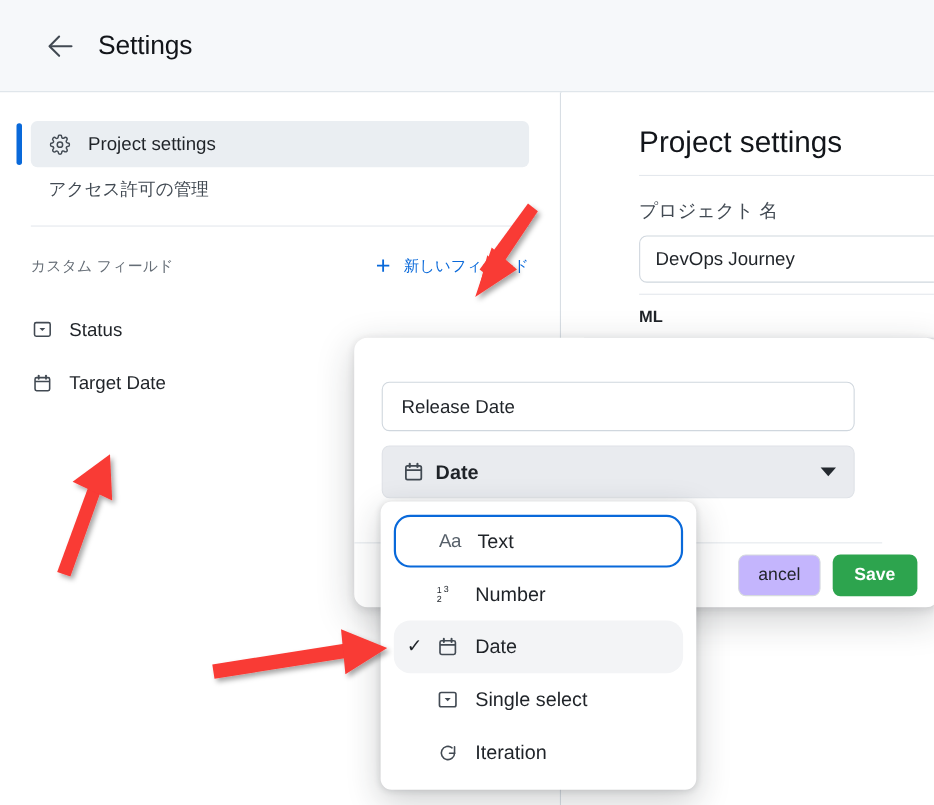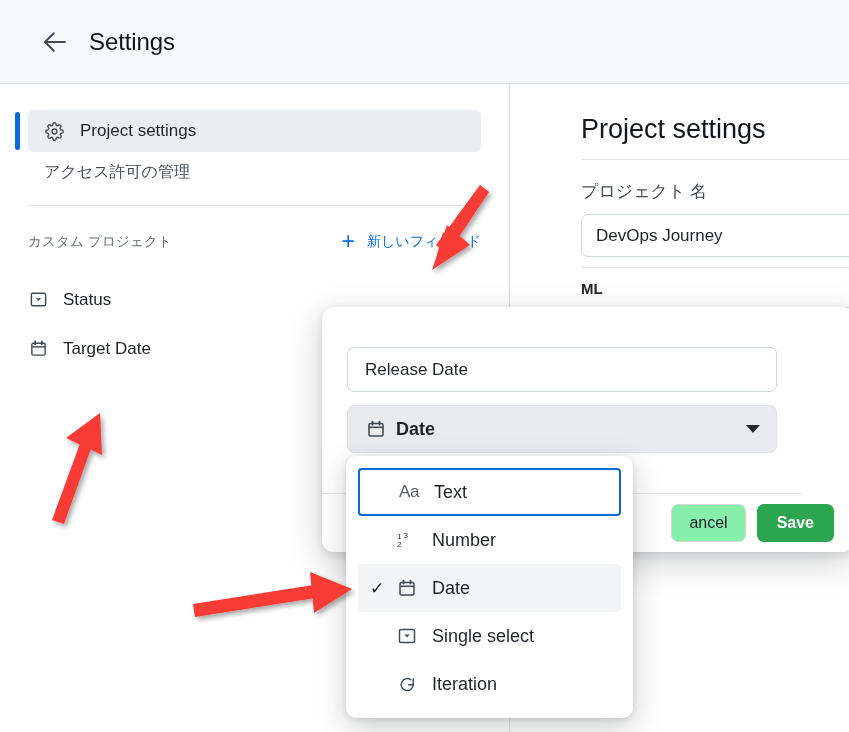--- a/index.html
+++ b/index.html
@@ -291,21 +291,21 @@
     right: 20px; top: 197px;
     display: flex;
     align-items: center;
     gap: 11px;
   }
   .btn-cancel {
     height: 38px;
     padding: 0 17px;
     border: 1px solid #d5d9de;
     border-radius: 7px;
-    background: #86efac;
+    background: #c4b5fd;
     font-size: 16px;
     color: #1f2328;
     display: flex; align-items: center;
     box-sizing: border-box;
   }
   .btn-save {
     height: 38px;
     padding: 0 20px;
     border-radius: 7px;
     background: #2da44e;
@@ -327,21 +327,21 @@
     padding: 12px 0;
     box-sizing: border-box;
     z-index: 60;
   }
   .dd-item {
     position: relative;
     margin: 0 12px;
     height: 48px;
     display: flex;
     align-items: center;
-    border-radius: 4px;
+    border-radius: 15px;
     box-sizing: border-box;
     font-size: 18px;
     color: #1f2328;
   }
   .dd-item.focused {
     border: 2px solid #0969da;
   }
   .dd-item.selected {
     background: #f3f4f6;
   }
@@ -404,21 +404,21 @@
       <span>Project settings</span>
     </div>
 
     <div class="nav-plain">
       <span>アクセス許可の管理</span>
     </div>
 
     <div class="divider"></div>
 
     <div class="cf-header">
-      <div class="cf-label">カスタム プロジェクト</div>
+      <div class="cf-label">カスタム フィールド</div>
       <div class="cf-new">
         <span class="plus">+</span>
         <span>新しいフィールド</span>
       </div>
     </div>
 
     <div style="height:22px"></div>
 
     <div class="field-row">
       <span class="f-icon">

